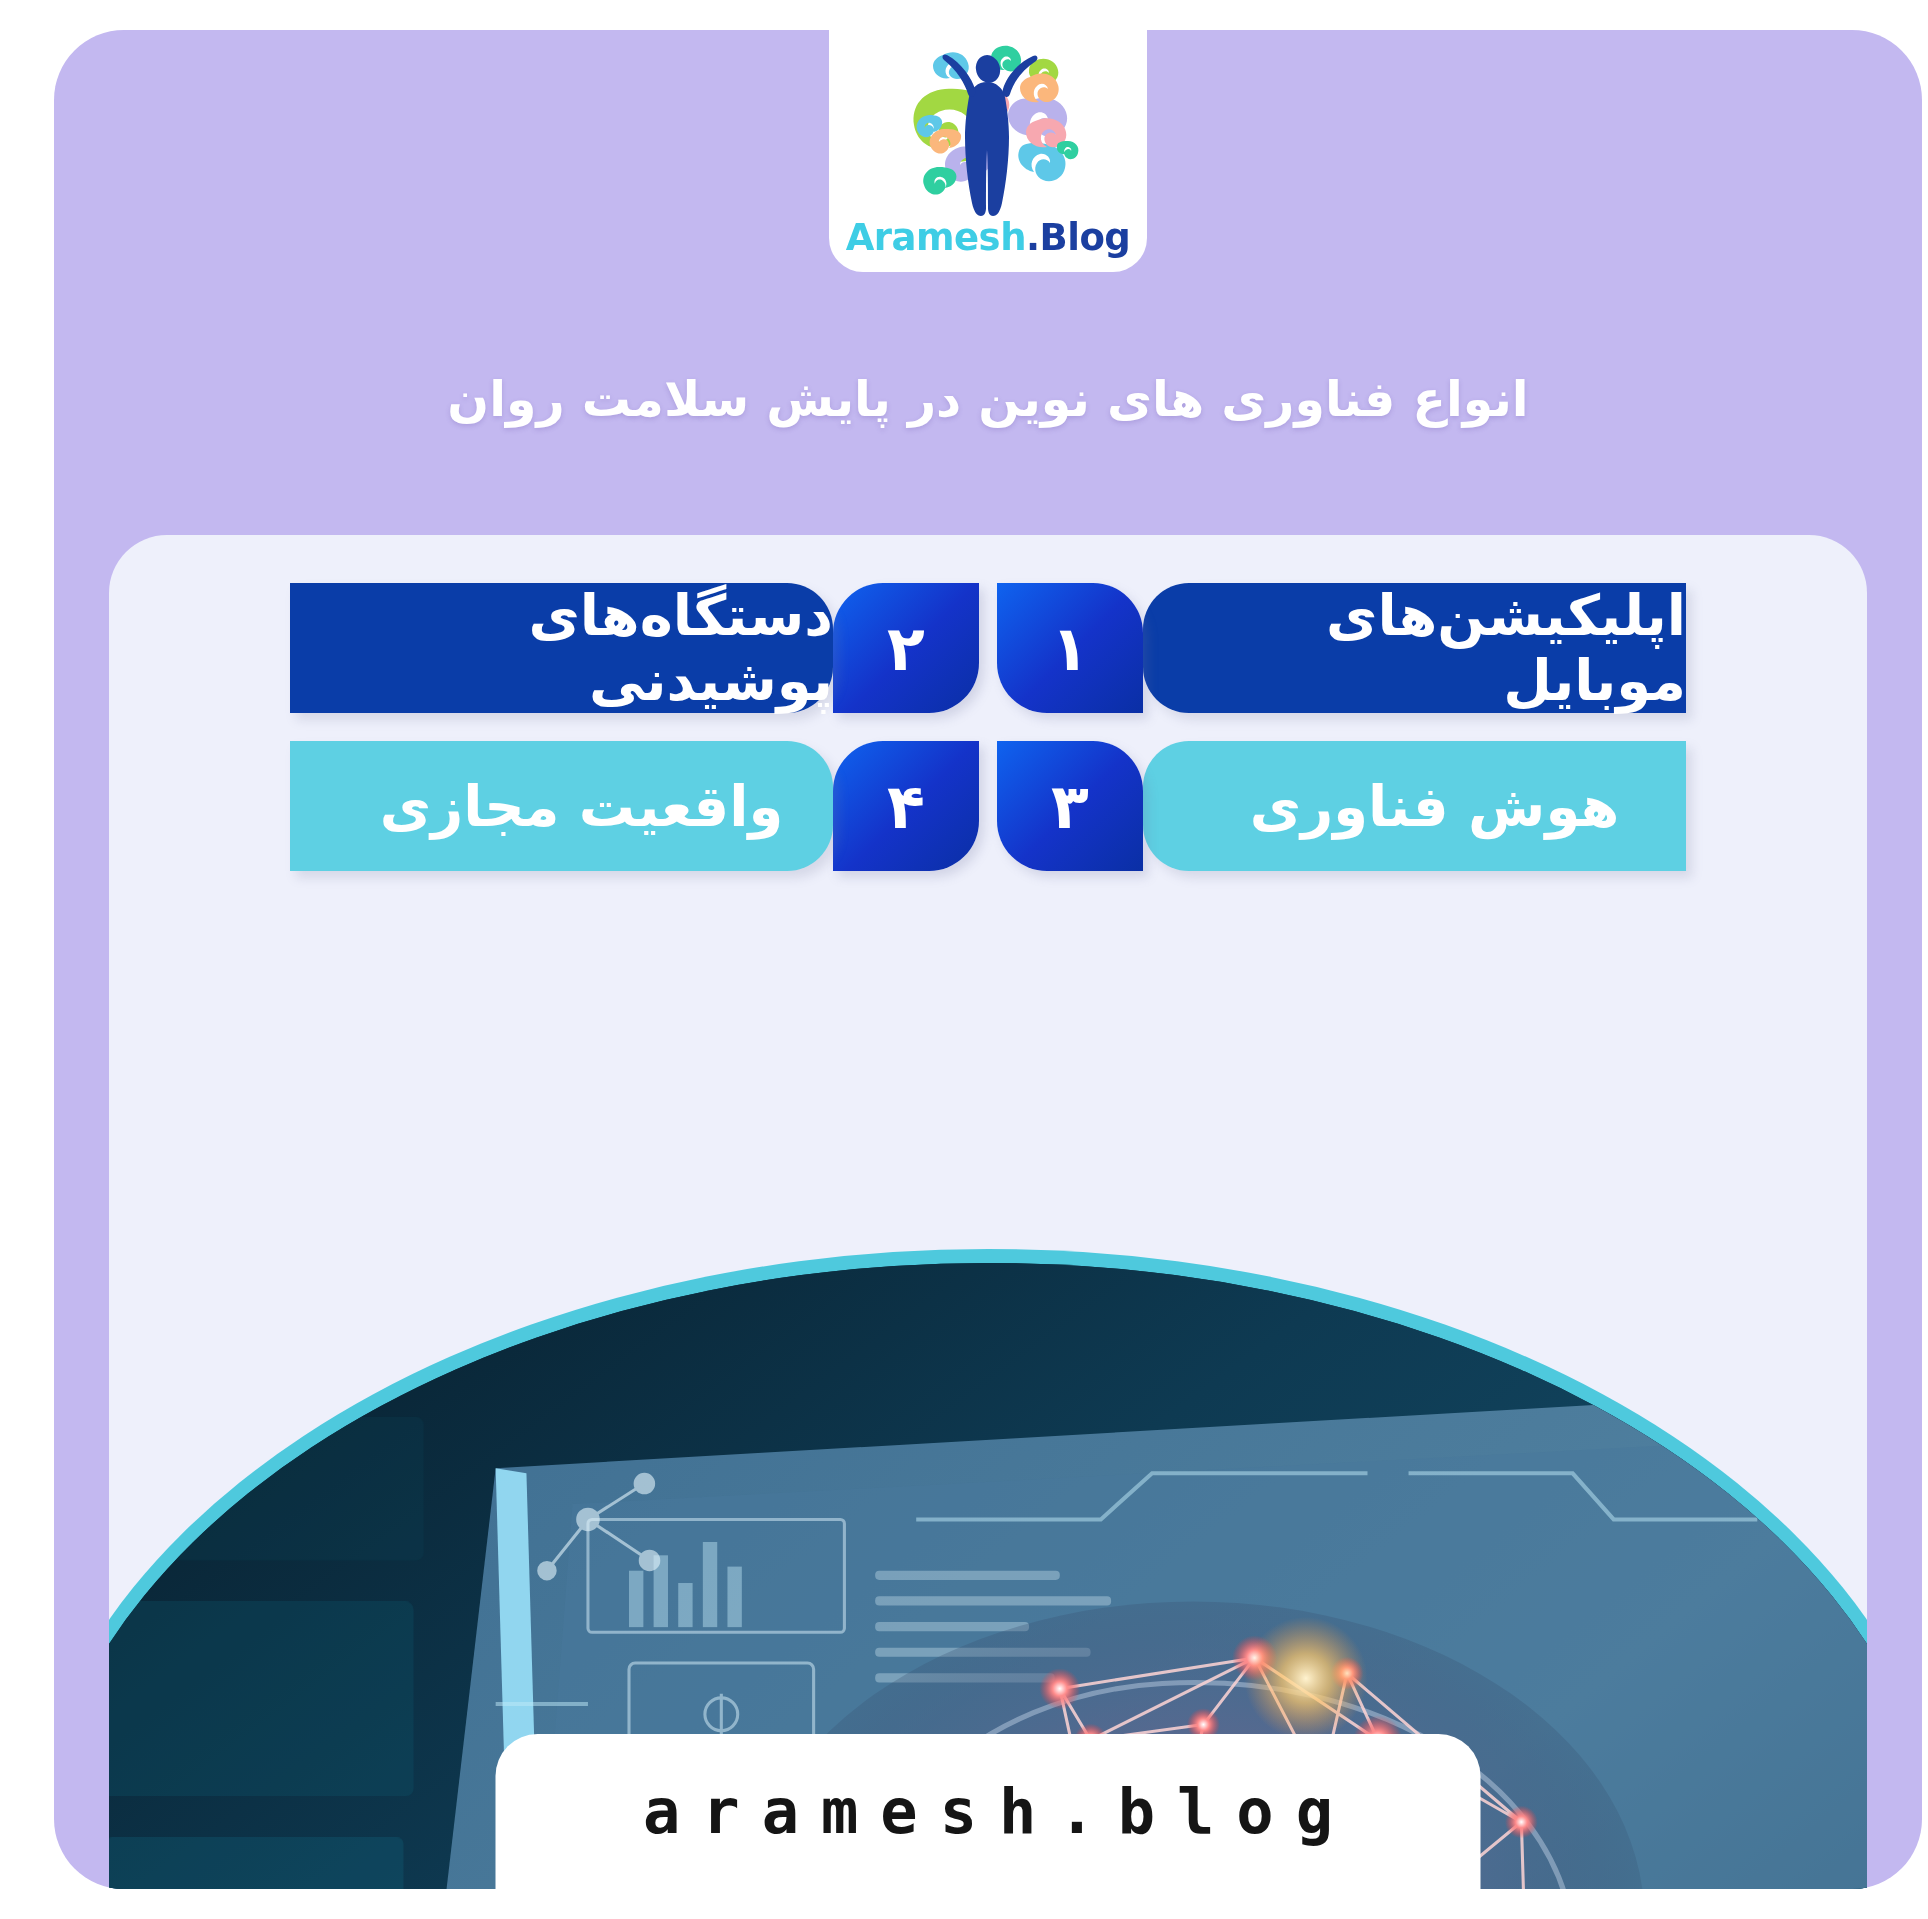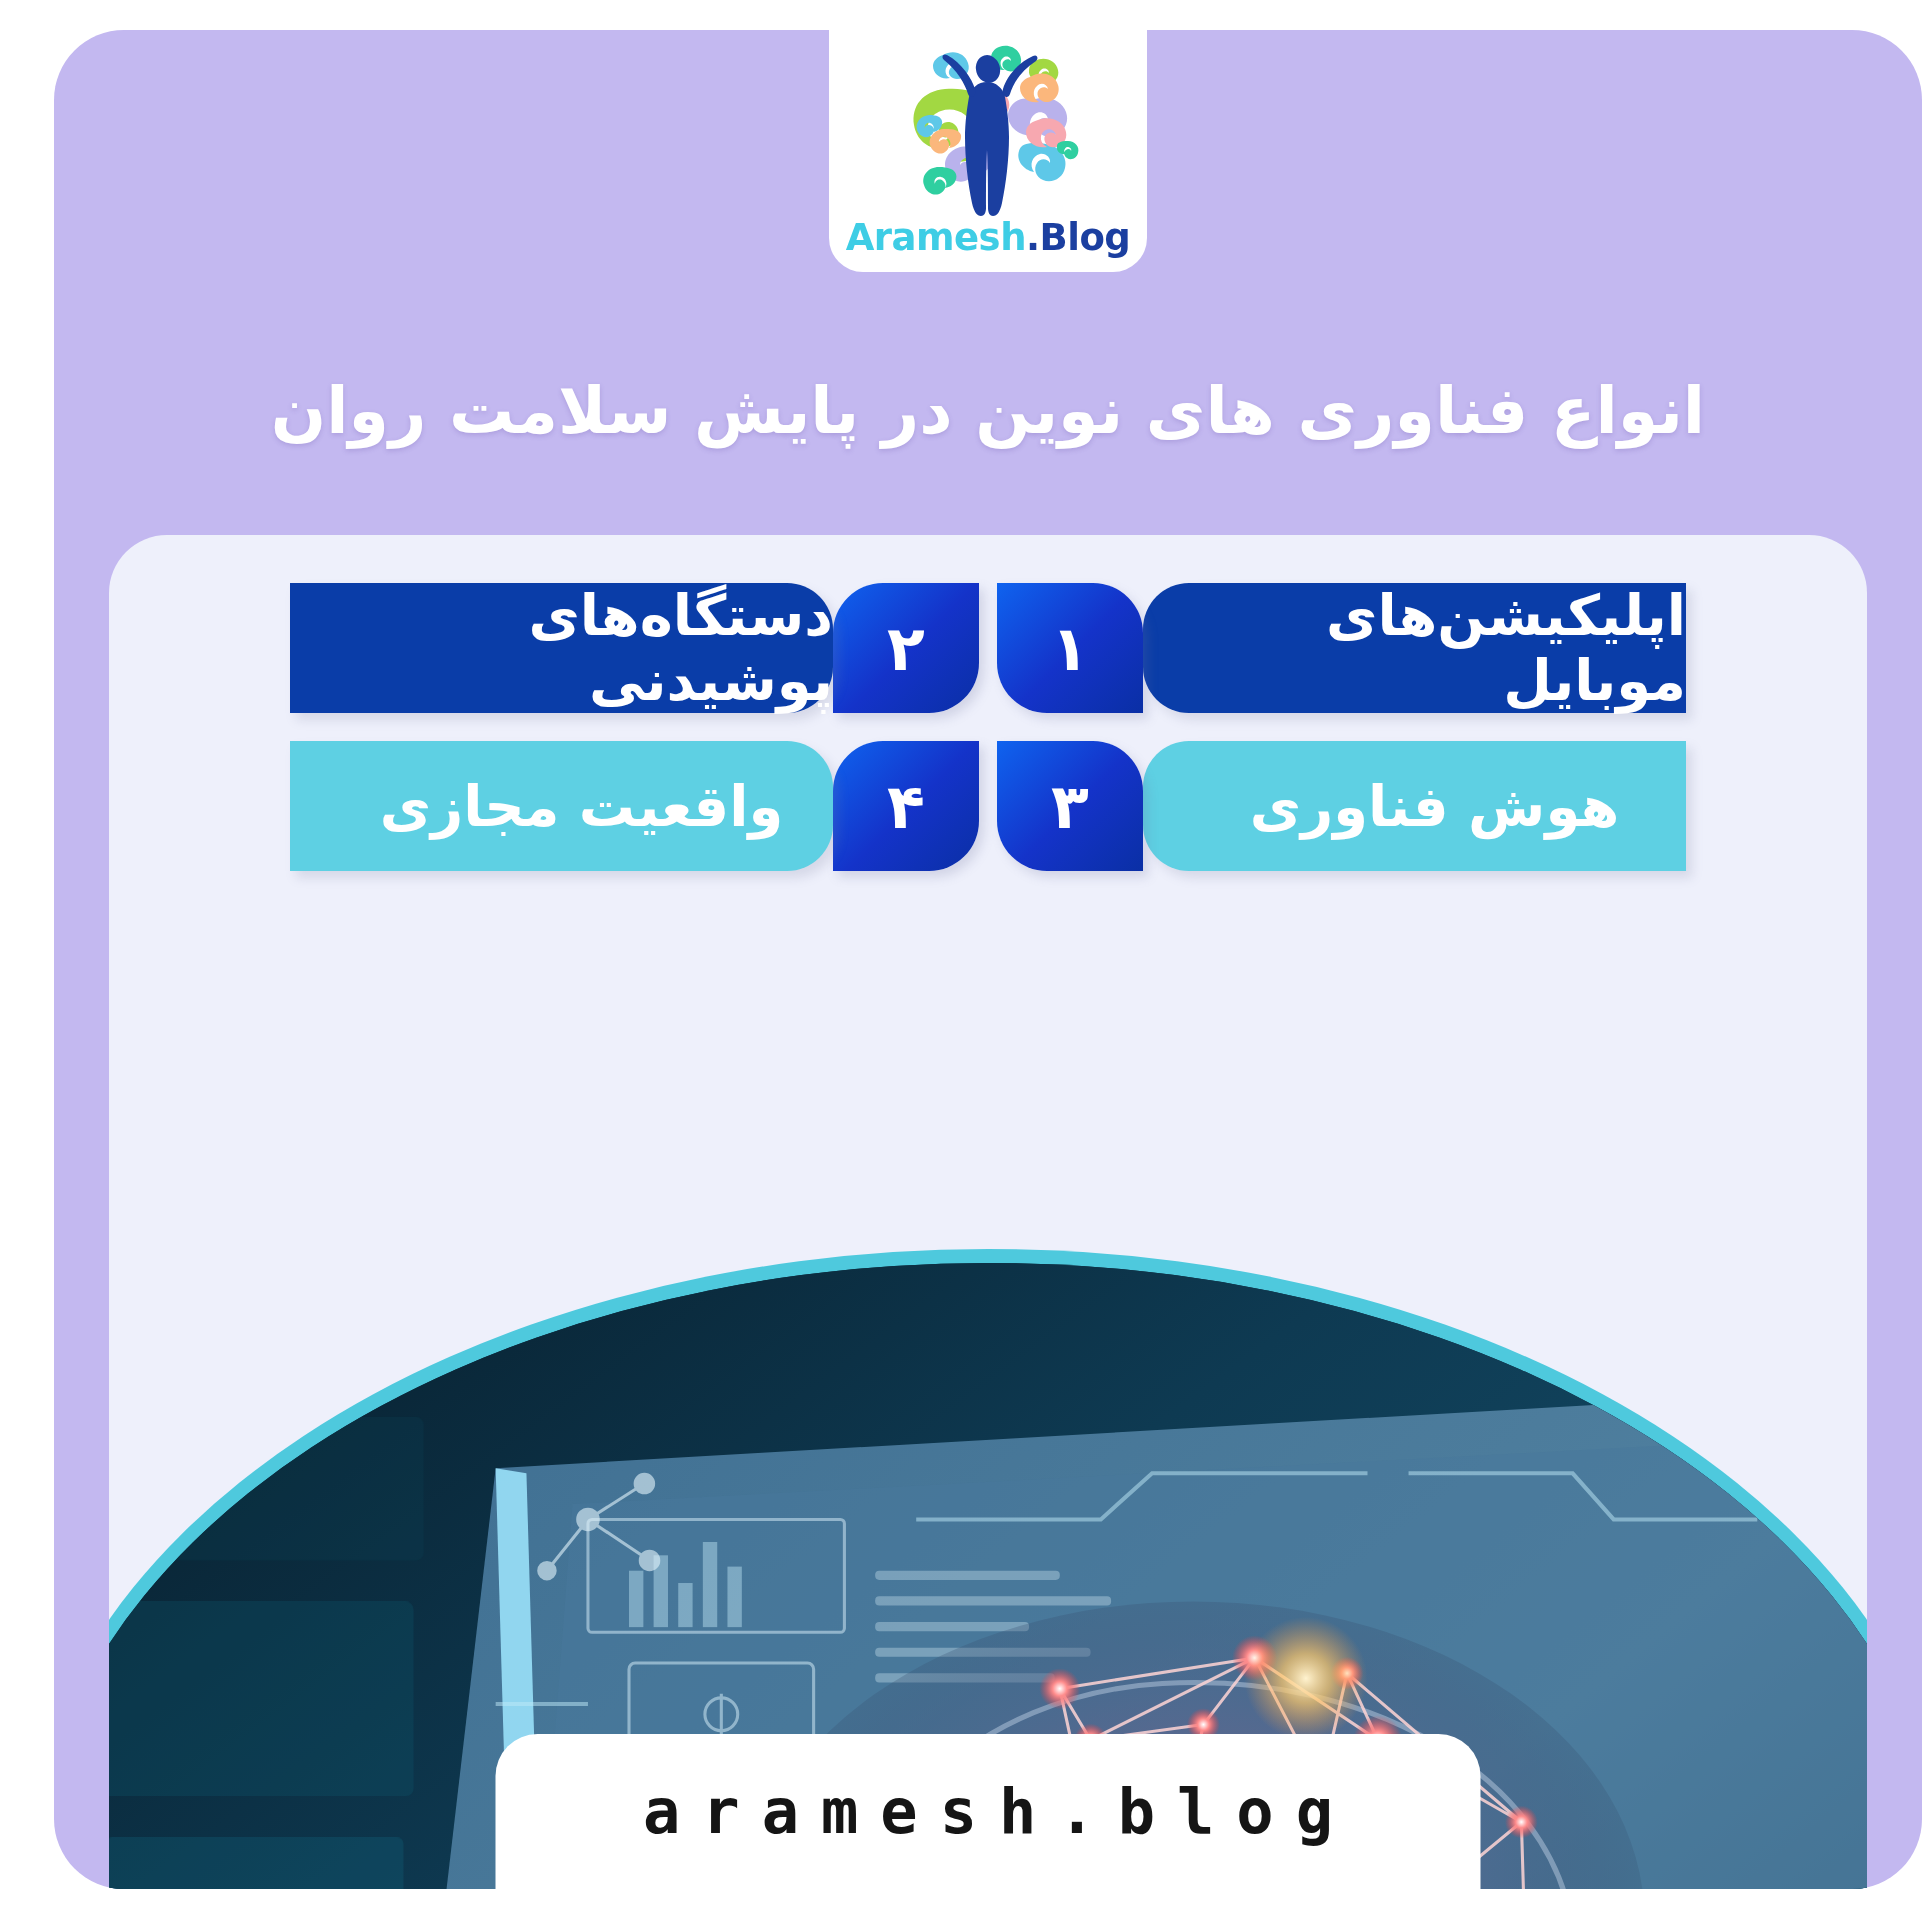--- a/index.html
+++ b/index.html
@@ -54,21 +54,21 @@
 
   
   #poster-title {
     position: absolute;
     left: 140px;
     right: 140px;
     top: 338px;
     text-align: center;
     direction: rtl;
     color: #ffffff;
-    font-size: 65px;
+    font-size: 49px;
     font-weight: bold;
     line-height: 1.32;
     text-shadow: 0 2px 5px rgba(90,70,160,.22);
   }
 
   
   #card {
     position: absolute;
     left: 55px;
     top: 505px;

